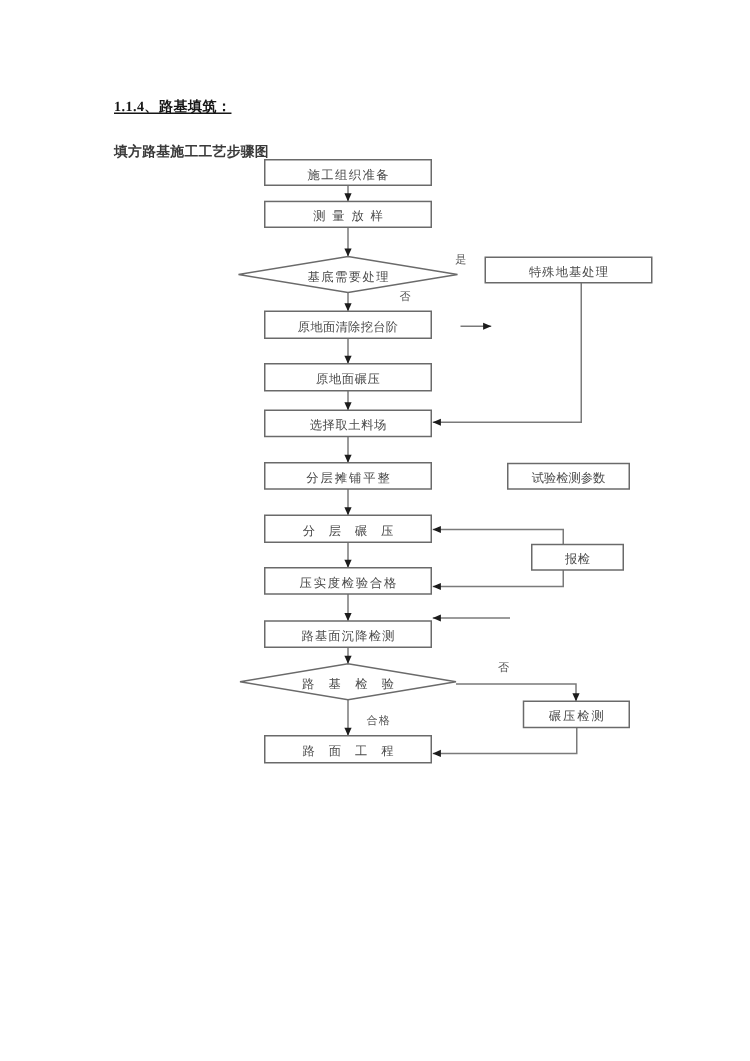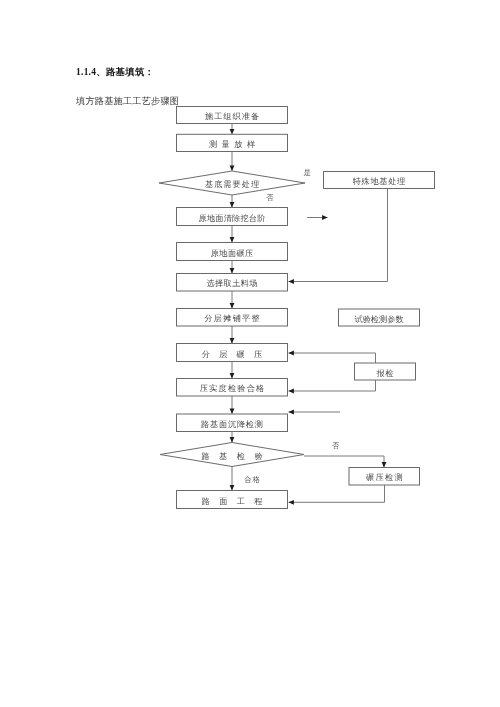--- a/index.html
+++ b/index.html
@@ -1,22 +1,22 @@
 <!DOCTYPE html>
 <html><head>
 <meta charset="utf-8">
 <style>
   html,body{margin:0;padding:0;background:#ffffff;}
   body{width:500px;height:707px;overflow:hidden;
        font-family:"Liberation Serif","DejaVu Serif",serif;
        -webkit-font-smoothing:antialiased;}
   .page{position:relative;width:500px;height:707px;background:#ffffff;}
   .heading{position:absolute;left:76px;top:67px;font-size:9.4px;font-weight:bold;
-           letter-spacing:0.3px;line-height:11px;color:#171717;white-space:nowrap;}
-  .caption{position:absolute;left:76px;top:96px;font-size:9.2px;font-weight:normal;
+           letter-spacing:0.3px;line-height:11px;color:#171717;white-space:nowrap;text-decoration:underline;}
+  .caption{position:absolute;left:76px;top:96px;font-size:9.2px;font-weight:bold;
            letter-spacing:0.2px;line-height:11px;color:#3a3a3a;white-space:nowrap;}
   svg.flow{position:absolute;left:0;top:0;width:500px;height:707px;}
   svg.flow .shape{fill:#ffffff;stroke:#6b6b6b;stroke-width:1;}
   svg.flow .conn{fill:none;stroke:#7a7a7a;stroke-width:1;}
   svg.flow .head{fill:#1a1a1a;stroke:none;}
   svg.flow text.nodelabel{font-family:"Liberation Serif","DejaVu Serif",serif;
        font-size:8.2px;fill:#4a4a4a;text-anchor:middle;dominant-baseline:middle;}
   svg.flow text.edgelabel{font-family:"Liberation Serif","DejaVu Serif",serif;
        font-size:7.4px;fill:#555;}
 </style>

